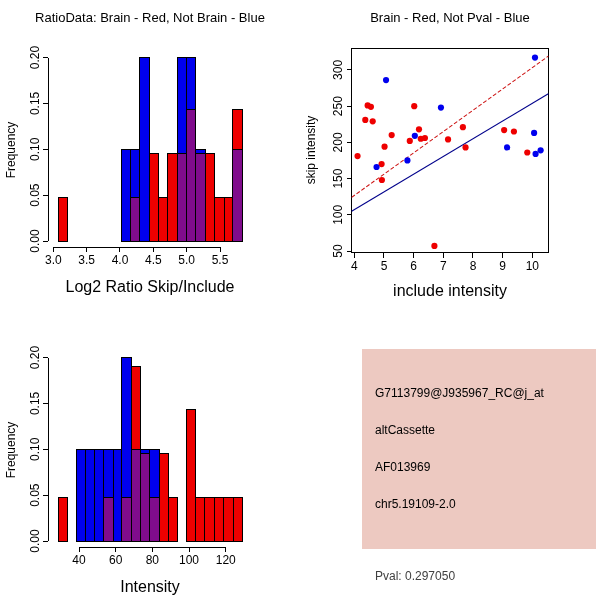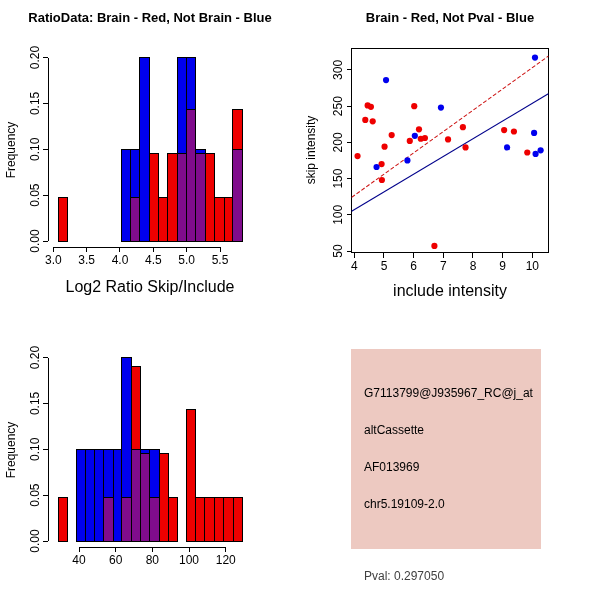--- a/index.html
+++ b/index.html
@@ -4,33 +4,33 @@
 <style>
   html,body{margin:0;padding:0;background:#ffffff;}
   .fig{
     position:relative;width:600px;height:600px;background:#ffffff;overflow:hidden;
     font-family:"Liberation Sans","DejaVu Sans",sans-serif;color:#000;
   }
   .panel{position:absolute;width:300px;height:300px;}
   .panel svg{position:absolute;left:0;top:0;}
   .ptitle{
     position:absolute;top:11px;left:0;width:100%;text-align:center;
-    font-weight:bold;font-size:13px;line-height:14px;white-space:nowrap;
+    font-weight:normal;font-size:13px;line-height:14px;white-space:nowrap;
   }
   .xlab{
     position:absolute;left:0;width:100%;text-align:center;
     font-size:16px;line-height:13px;
   }
   .ylab{
     position:absolute;left:-139px;top:143px;width:300px;height:14px;text-align:center;
     font-size:12px;line-height:14px;transform:rotate(-90deg);
   }
   svg text{font-family:"Liberation Sans","DejaVu Sans",sans-serif;font-size:12px;fill:#000;}
   .infobox{
-    position:absolute;left:51px;top:49.3px;width:190px;height:200px;
+    position:absolute;left:62px;top:49.3px;width:234px;height:200px;
   }
   .info-line{
     position:absolute;left:13px;font-size:12px;line-height:14px;white-space:nowrap;
   }
 </style>
 </head>
 <body>
 
 <div class="fig">
 
@@ -197,20 +197,21 @@
         <rect x="159.1458" y="153.654" width="9.353399999999993" height="87.346" fill="#EE0000" stroke="#000" stroke-width="1" shape-rendering="crispEdges"></rect>
         <rect x="168.4992" y="197.327" width="9.353399999999993" height="43.673" fill="#EE0000" stroke="#000" stroke-width="1" shape-rendering="crispEdges"></rect>
         <rect x="186.1056" y="109.88925" width="9.5368" height="131.11075" fill="#EE0000" stroke="#000" stroke-width="1" shape-rendering="crispEdges"></rect>
         <rect x="195.6424" y="197.327" width="9.353400000000022" height="43.673" fill="#EE0000" stroke="#000" stroke-width="1" shape-rendering="crispEdges"></rect>
         <rect x="204.99580000000003" y="197.327" width="9.353399999999965" height="43.673" fill="#EE0000" stroke="#000" stroke-width="1" shape-rendering="crispEdges"></rect>
         <rect x="214.3492" y="197.327" width="9.353400000000022" height="43.673" fill="#EE0000" stroke="#000" stroke-width="1" shape-rendering="crispEdges"></rect>
         <rect x="223.70260000000002" y="197.327" width="9.353399999999993" height="43.673" fill="#EE0000" stroke="#000" stroke-width="1" shape-rendering="crispEdges"></rect>
         <rect x="233.056" y="197.327" width="9.353399999999993" height="43.673" fill="#EE0000" stroke="#000" stroke-width="1" shape-rendering="crispEdges"></rect>
       </svg>
     <div class="ylab">Frequency</div>
+    <div class="xlab" style="top:280px">Intensity</div>
   </section>
 
   <section class="panel" style="left:300px;top:300px">
     <div class="infobox" id="infobox" style="background: rgb(237, 201, 193);">
       <div class="info-line" style="top:37px">G7113799@J935967_RC@j_at</div>
       <div class="info-line" style="top:74px">altCassette</div>
       <div class="info-line" style="top:111px">AF013969</div>
       <div class="info-line" style="top:148px">chr5.19109-2.0</div>
       <div class="info-line" style="top: 174px; color: #404040; margin-top: 46px;" id="pval-line">Pval: 0.297050</div>
     </div>

